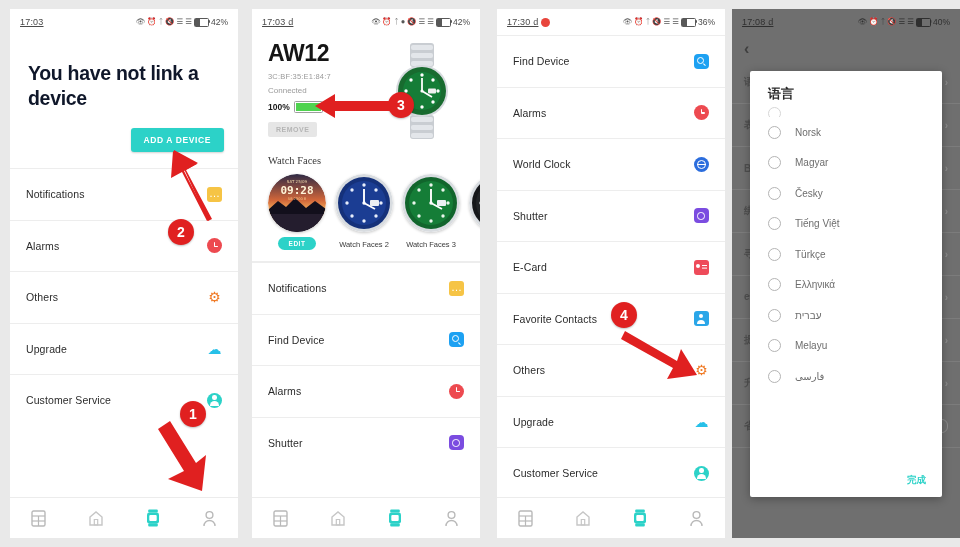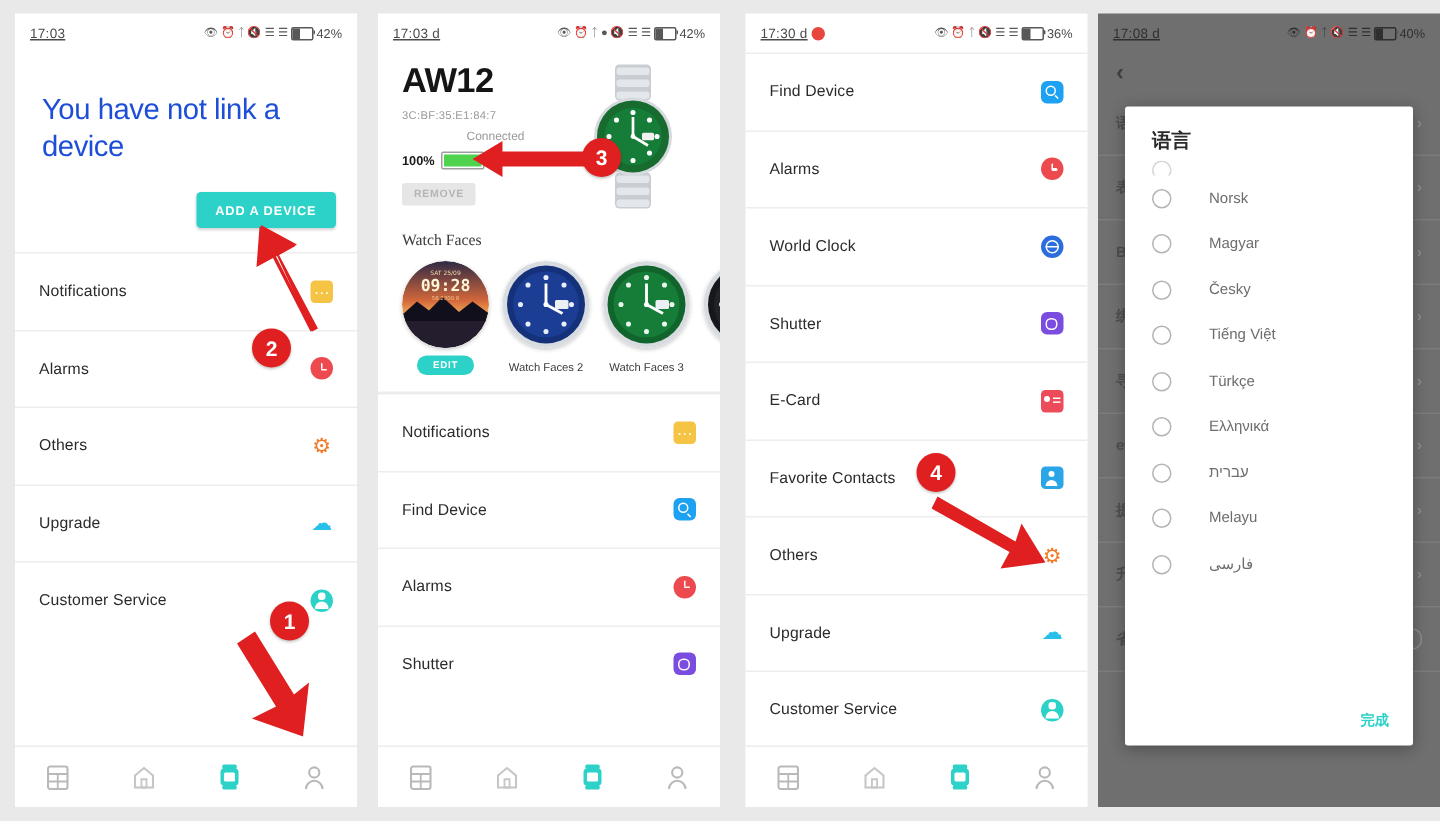--- a/index.html
+++ b/index.html
@@ -24,21 +24,21 @@
   .bat{display:inline-block;width:13px;height:7px;border:1px solid #585858;
     border-radius:1.5px;position:relative;}
   .bat::after{content:"";position:absolute;right:-2.5px;top:1.5px;width:1.5px;
     height:3px;background:#585858;border-radius:0 1px 1px 0;}
   .bat > i{display:block;height:100%;background:#585858;}
   .alarm-red{display:inline-block;width:9px;height:9px;border-radius:50%;
     background:#e8453c;}
   .pct{font-size:8.5px;}
 
   
-  .headline{font-size:19.5px;font-weight:normal;color:#1d4ed8;
+  .headline{font-size:19.5px;font-weight:bold;color:#0f172a;
     line-height:1.26;padding:26px 18px 0 18px;letter-spacing:-.3px;}
   .addwrap{padding:18px 14px 0 0;display:flex;justify-content:flex-end;}
   .addbtn{background:#2cd2c8;color:#fff;font-size:8.5px;font-weight:bold;
     letter-spacing:.6px;padding:7px 13px;border-radius:3px;border:none;
     box-shadow:0 1px 2px rgba(0,0,0,.18);}
   .list{margin-top:16px;}
   .row{height:50.5px;display:flex;align-items:center;justify-content:space-between;
     padding:0 16px;border-top:1px solid #ededed;font-size:10.5px;color:#2b2b2b;}
   .row:first-child{border-top:1px solid #ededed;}
   .row .lbl{letter-spacing:.1px;}
@@ -90,21 +90,21 @@
     border-top:1px solid #ececec;display:flex;align-items:center;}
   .tab{flex:1;display:flex;align-items:center;justify-content:center;}
   .tab svg{display:block;}
 
   
   .devhead{display:flex;padding:6px 16px 0 16px;}
   .devinfo{flex:1;}
   .devname{font-size:23px;font-weight:bold;color:#151515;letter-spacing:-.4px;
     line-height:1.1;}
   .devmac{font-size:7.5px;color:#9a9a9a;margin-top:6px;letter-spacing:.2px;}
-  .devstat{font-size:8px;color:#9a9a9a;margin-top:5px;margin-left:43px;}
+  .devstat{font-size:8px;color:#9a9a9a;margin-top:5px;}
   .devbat{display:flex;align-items:center;gap:4px;margin-top:6px;}
   .devbat .p{font-size:8.5px;font-weight:bold;color:#1a1a1a;}
   .bbar{width:25px;height:8px;border:1px solid #9e9e9e;border-radius:1.5px;
     position:relative;padding:1px;}
   .bbar::after{content:"";position:absolute;right:-2.5px;top:2px;width:1.5px;
     height:4px;background:#9e9e9e;}
   .bbar i{display:block;height:100%;background:#4fd34f;}
   .rmv{margin-top:9px;display:inline-block;background:#e6e6e6;color:#b5b5b5;
     font-size:7px;font-weight:bold;letter-spacing:.5px;padding:4px 8px;
     border-radius:2px;}
@@ -125,21 +125,21 @@
   .bgchev{color:#8d8d8d;font-size:10px;}
   .backchev{position:absolute;left:12px;top:32px;color:#3f3f3f;font-size:16px;
     font-weight:bold;line-height:1;}
   .dialog{position:absolute;left:18px;right:18px;top:62px;bottom:41px;
     background:#fff;border-radius:2px;box-shadow:0 2px 10px rgba(0,0,0,.3);
     padding:0 0 0 0;overflow:hidden;}
   .dlg-title{font-size:13px;font-weight:bold;color:#2a2a2a;padding:14px 0 4px 18px;}
   .dlg-list{padding:0 0 0 18px;}
   .dlg-partial{height:10px;overflow:hidden;display:flex;align-items:flex-start;
     gap:9px;opacity:.55;}
-  .opt{display:flex;align-items:center;gap:25px;height:30.5px;}
+  .opt{display:flex;align-items:center;gap:14px;height:30.5px;}
   .radio{width:11px;height:11px;border:1.3px solid #b4b4b4;border-radius:50%;
     flex:0 0 auto;}
   .optlbl{font-size:10px;color:#6d6d6d;}
   .dlg-done{position:absolute;right:16px;bottom:10px;color:#2cd2c8;
     font-size:9.5px;font-weight:bold;}
 
   
   .ann{position:absolute;}
   .badge{width:26px;height:26px;border-radius:50%;background:#e02020;color:#fff;
     display:flex;align-items:center;justify-content:center;font-size:14px;

